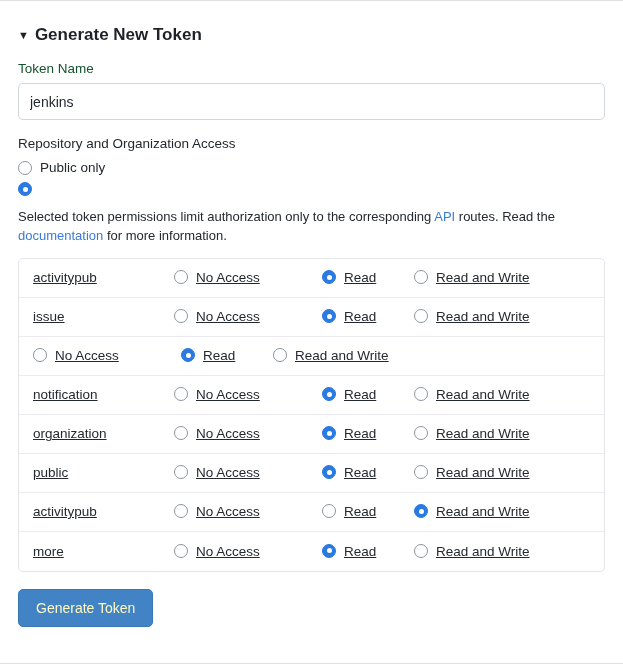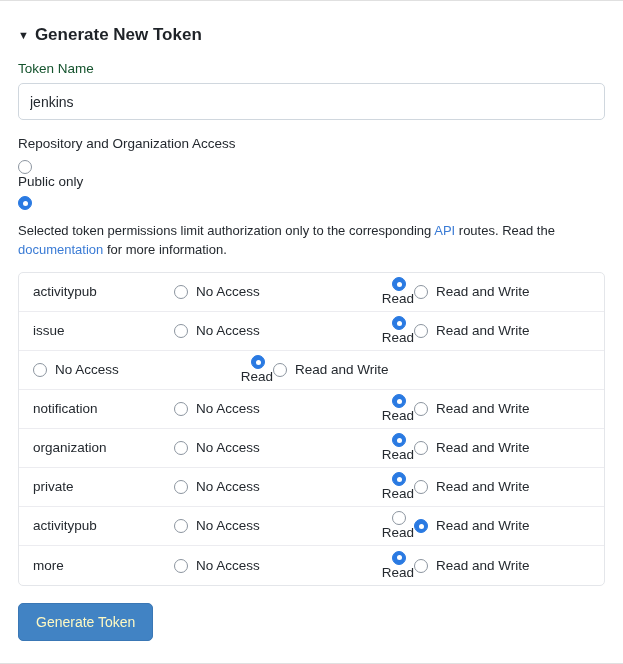--- a/index.html
+++ b/index.html
@@ -58,23 +58,22 @@
     border-radius: 5px;
     outline: none;
   }
   .block-label {
     font-size: 13.5px;
     color: #24292f;
     margin: 16px 0 9px 0;
   }
   .radio-row {
     display: flex;
-    align-items: flex-start;
+    align-items: flex-end;
     margin-bottom: 7px;
-    flex-direction: column;
   }
   .radio {
     width: 14px;
     height: 14px;
     border-radius: 50%;
     border: 1px solid #8c959f;
     background: #ffffff;
     box-sizing: border-box;
     margin-right: 8px;
     flex: 0 0 auto;
@@ -116,40 +115,41 @@
     overflow: hidden;
     background: #ffffff;
   }
   .perm-row {
     display: flex;
     align-items: center;
     height: 39px;
     border-bottom: 1px solid #ececf0;
     padding: 0 14px;
     box-sizing: border-box;
+    text-decoration: underline;
   }
   .perm-row:last-child {
     border-bottom: none;
   }
   .perm-name {
     width: 141px;
     flex: 0 0 auto;
     font-size: 13.5px;
     color: #24292f;
   }
   .opt {
     display: flex;
-    align-items: flex-end;
+    align-items: flex-start;
     flex: 0 0 auto;
   }
   .opt .radio-label {
     white-space: nowrap;
   }
   .opt-noaccess { width: 148px; }
-  .opt-read { width: 92px; flex-direction: column; }
+  .opt-read { width: 92px; }
   .opt-readwrite { width: auto; }
   .btn-row {
     margin: 17px 0 0 0;
   }
   .primary-btn {
     font-family: "Liberation Sans", sans-serif;
     font-size: 14px;
     color: #fef9c3;
     background: #4183c4;
     border: 1px solid #3a77b5;
@@ -261,21 +261,21 @@
           <span class="radio checked"></span>
           <span class="radio-label">Read</span>
         </span>
         <span class="opt opt-readwrite">
           <span class="radio"></span>
           <span class="radio-label">Read and Write</span>
         </span>
       </div>
 
       <div class="perm-row">
-        <span class="perm-name">private</span>
+        <span class="perm-name">public</span>
         <span class="opt opt-noaccess">
           <span class="radio"></span>
           <span class="radio-label">No Access</span>
         </span>
         <span class="opt opt-read">
           <span class="radio checked"></span>
           <span class="radio-label">Read</span>
         </span>
         <span class="opt opt-readwrite">
           <span class="radio"></span>

